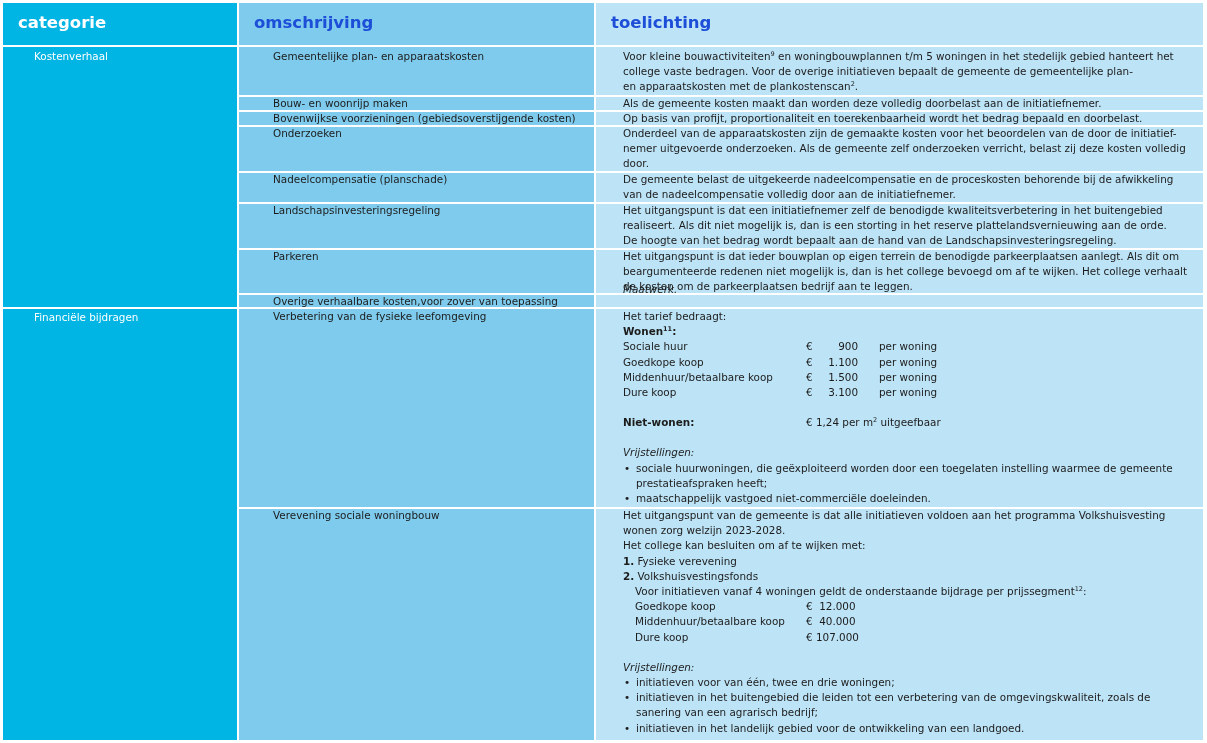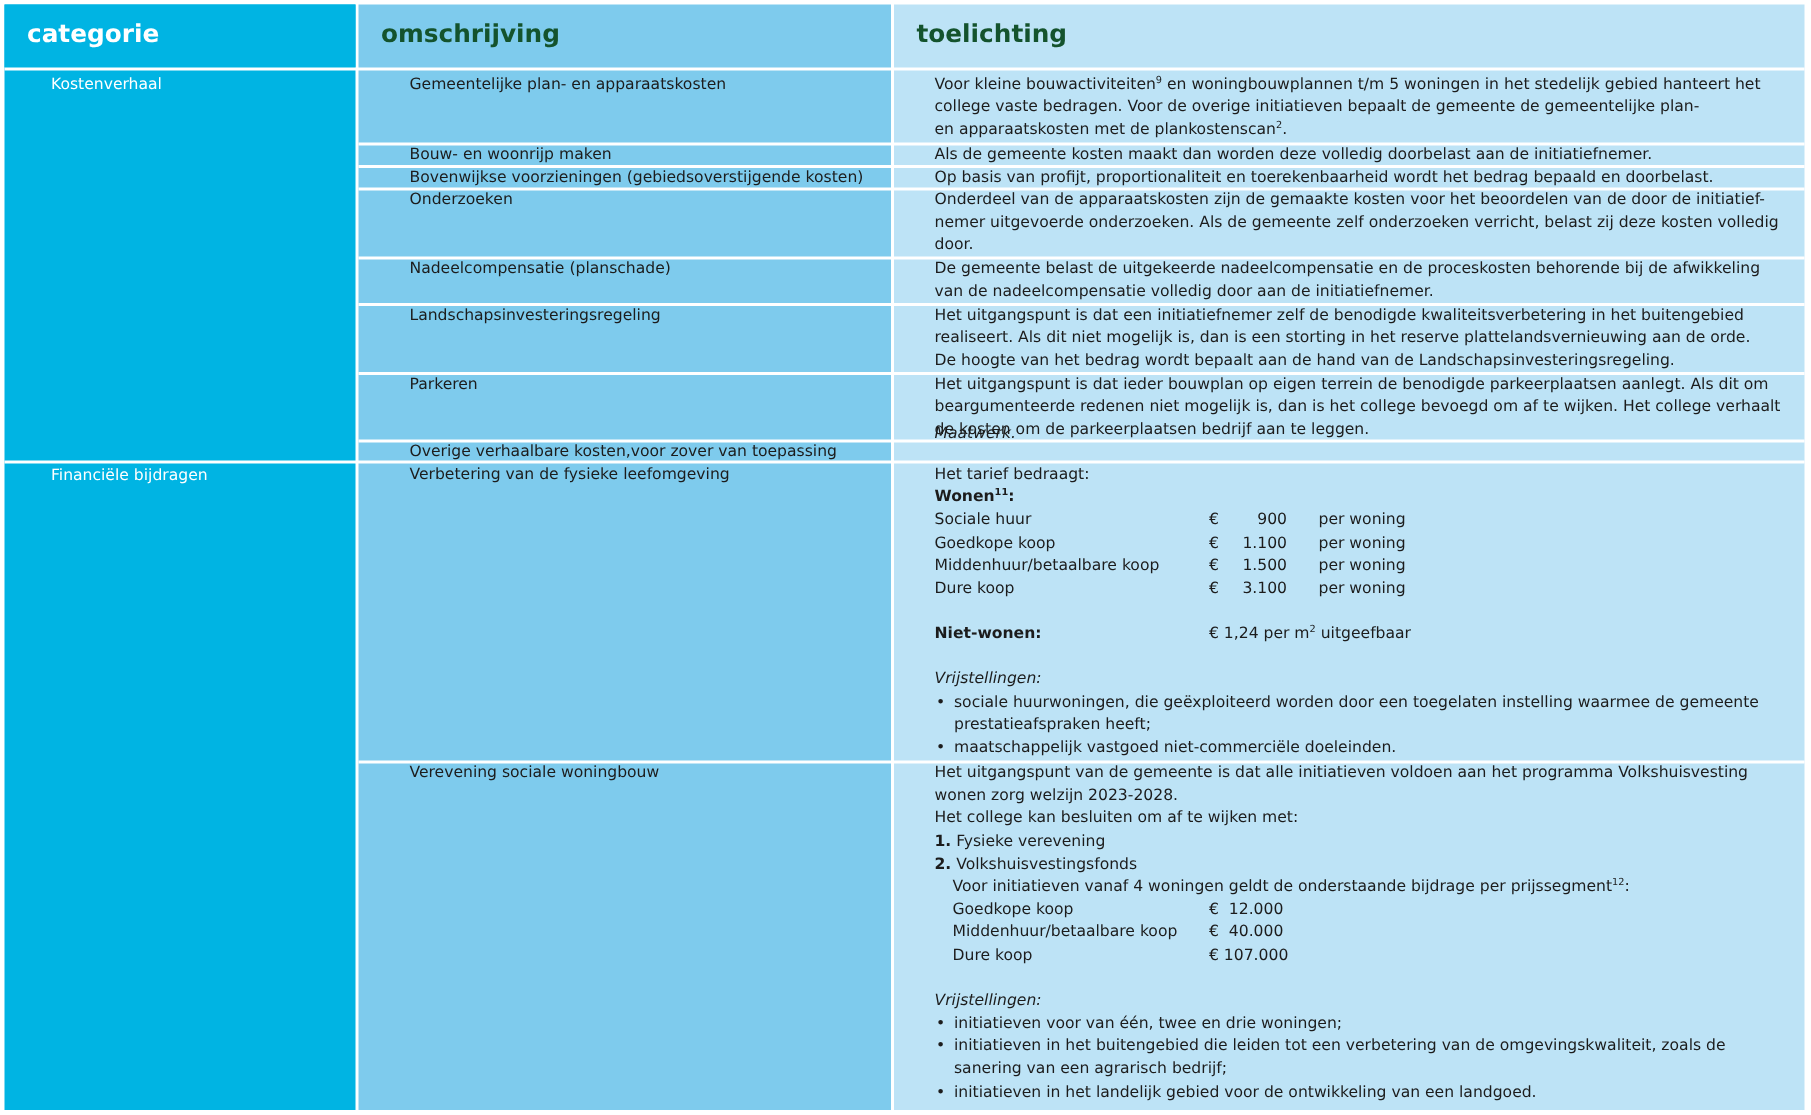--- a/index.html
+++ b/index.html
@@ -3,21 +3,21 @@
 <meta charset="utf-8">
 <style>
   html, body { margin: 0; padding: 0; background: #ffffff; }
   body { width: 1207px; height: 743px; overflow: hidden; position: relative;
          font-family: "DejaVu Sans", "Liberation Sans", sans-serif; }
   .tbl { position: absolute; left: 3px; top: 3px; width: 1200px; height: 737px; }
   .col-cat { position: absolute; left: 0; top: 0; width: 234px; height: 737px; background: #00b4e3; }
   .col-oms { position: absolute; left: 236px; top: 0; width: 355px; height: 737px; background: #7ecbed; }
   .col-toe { position: absolute; left: 593px; top: 0; width: 607px; height: 737px; background: #bde3f6; }
   .hdr { position: absolute; top: 0; height: 42px; line-height: 40px; font-weight: bold;
-         font-size: 16.5px; color: #14532d; padding-left: 15px; box-sizing: border-box; }
+         font-size: 16.5px; color: #1d4ed8; padding-left: 15px; box-sizing: border-box; }
   .hdr.cat { left: 0; width: 234px; color: #ffffff; background: #00b4e3; }
   .hdr.oms { left: 236px; width: 355px; }
   .hdr.toe { left: 593px; width: 607px; }
   .hline { position: absolute; height: 2px; background: #ffffff; }
   .cell { position: absolute; font-size: 10.4px; line-height: 15.2px; color: #1c1c1c; box-sizing: border-box; margin-left: 15px; }
   .cat-cell { left: 0; width: 234px; padding-left: 16px; color: #ffffff; }
   .oms-cell { left: 236px; width: 355px; padding-left: 19px; }
   .toe-cell { left: 593px; width: 607px; padding-left: 12px; padding-right: 14px; }
   .toe-cell p { margin: 0; }
   sup { font-size: 6.5px; line-height: 0; vertical-align: 4px; }

